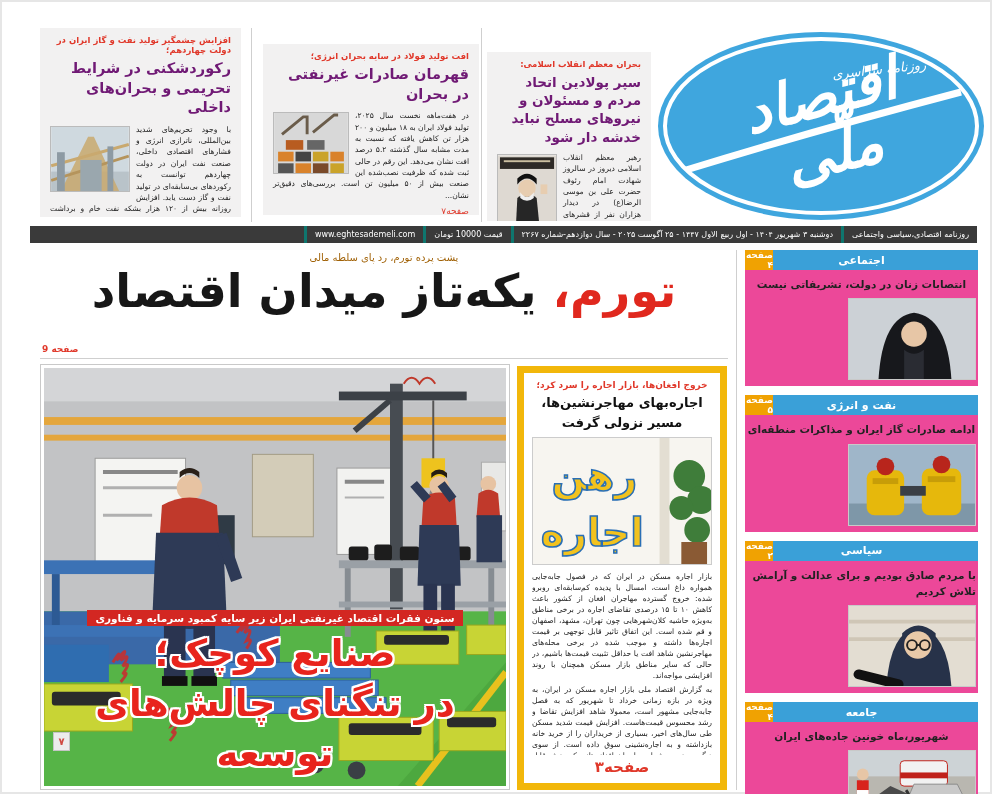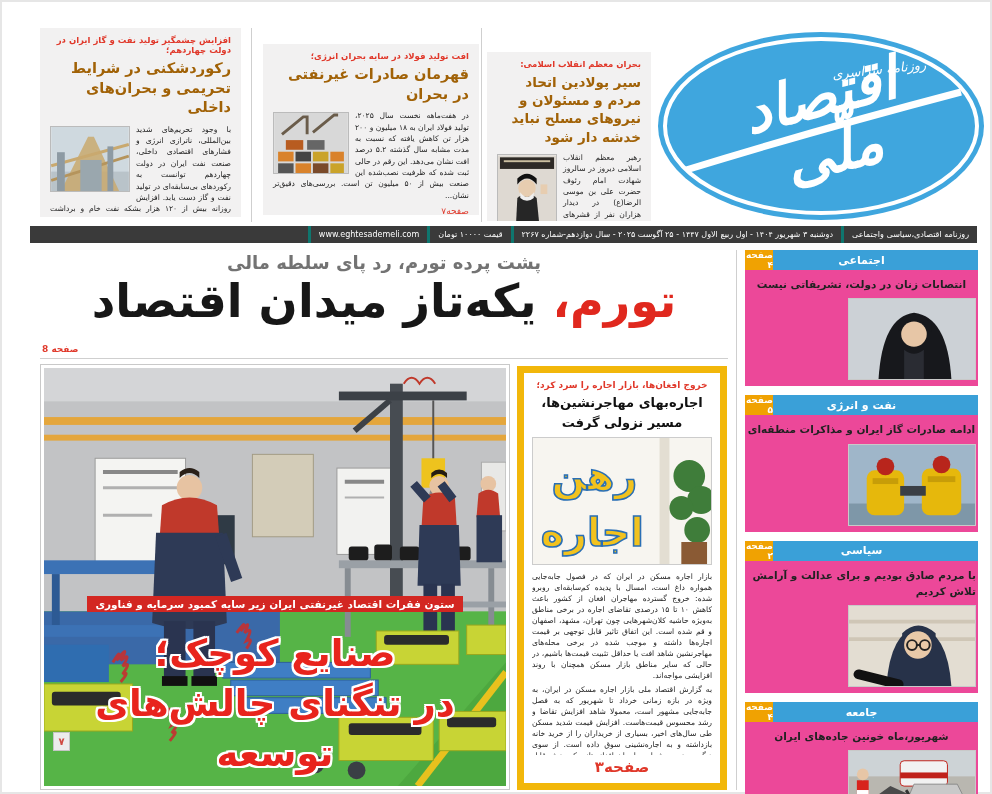--- a/index.html
+++ b/index.html
@@ -15,47 +15,47 @@
   .logo-oval{position:absolute;inset:0;}
   .logo-tagline{position:absolute;top:32px;right:60px;color:#fff;font-size:13px;
         font-family:"DejaVu Serif",serif;font-style:italic;transform:rotate(-6deg);}
   .logo-title{position:absolute;top:36px;right:34px;width:250px;color:#fff;
         font-family:"DejaVu Serif",serif;font-style:italic;font-weight:bold;
         font-size:58px;line-height:1.0;transform:rotate(-14deg);text-align:center;}
 
   
   .top-box{position:absolute;background:#f2f1f1;padding:7px 10px;overflow:hidden;}
   .top-box .kicker{color:#e0382a;font-size:8.5px;font-weight:bold;text-align:right;margin-bottom:4px;}
-  .top-box .title{color:#a16207;font-size:14.5px;font-weight:bold;line-height:1.35;text-align:right;margin-bottom:6px;}
+  .top-box .title{color:#701a75;font-size:14.5px;font-weight:bold;line-height:1.35;text-align:right;margin-bottom:6px;}
   .top-box .body{font-size:7.6px;line-height:1.5;color:#222;text-align:justify;}
   .top-box .body .ph{float:left;margin:2px 6px 2px 0;border:1px solid #bbb;}
   .top-box .pageref{color:#e0382a;font-size:9px;font-weight:normal;margin-top:5px;}
   #box-leader .title{font-size:13.5px;}
   #box-leader .kicker{text-align:right;}
 
   
   .infobar{position:absolute;top:226px;left:30px;width:947px;height:17px;background:#3a3a3a;
         display:flex;flex-direction:row;align-items:stretch;color:#fff;font-size:8px;}
   .infobar .seg{display:flex;align-items:center;justify-content:center;padding:0 8px;border-left:3px solid #0f766e;white-space:nowrap;}
   .infobar .seg:last-child{border-left:none;}
   .infobar .fill{flex:1;border-left:none;}
 
   
   .lead{position:absolute;top:250px;right:264px;width:713px;height:104px;}
   .lead{right:auto;left:40px;width:688px;}
-  .lead .kicker{text-align:center;font-size:18px;font-weight:bold;color:#737373;margin-top:2px;}
+  .lead .kicker{text-align:center;font-size:10px;font-weight:normal;color:#a16207;margin-top:2px;}
   .lead .headline{text-align:center;font-size:46px;font-weight:bold;letter-spacing:-1px;line-height:1.15;color:#171717;margin-top:2px;}
   .lead .headline .red{color:#e0281e;}
   .lead .pageref{position:absolute;right:auto;left:2px;bottom:0;color:#e0382a;font-size:9px;font-weight:bold;}
 
   
   .photo-story{position:absolute;top:364px;left:40px;width:470px;height:426px;border:1px solid #c9c9c9;background:#fff;padding:3px;}
   .photo-story svg{display:block;width:100%;height:100%;}
   .photo-overlay{position:absolute;left:0;right:0;bottom:10px;text-align:center;}
-  .photo-kicker{display:inline-block;background:#d32722;color:#fff;font-size:10.5px;font-weight:bold;padding:2px 8px;margin-bottom:17px;}
+  .photo-kicker{display:inline-block;background:#d32722;color:#fff;font-size:10.5px;font-weight:bold;padding:2px 8px;margin-bottom:3px;}
   .photo-title{color:#e8241d;font-weight:bold;font-size:37px;line-height:1.35;
      text-shadow:-2px -2px 0 #fff,2px -2px 0 #fff,-2px 2px 0 #fff,2px 2px 0 #fff,0 -2px 0 #fff,0 2px 0 #fff,-2px 0 0 #fff,2px 0 0 #fff;}
   .page-tab{position:absolute;left:12px;bottom:38px;width:17px;height:19px;background:#ececec;border:1px solid #c5c5c5;
      color:#d04a42;font-size:10px;font-weight:bold;display:flex;align-items:center;justify-content:center;}
 
   
   .rent-box{position:absolute;top:366px;left:517px;width:210px;height:424px;border:7px solid #f2b70a;background:#fff;
      padding:7px 8px;display:flex;flex-direction:column;overflow:hidden;}
   .rent-box .kicker{color:#e0382a;font-size:9px;font-weight:bold;text-align:center;}
   .rent-box .title{color:#111;font-size:13px;font-weight:bold;text-align:center;line-height:1.5;margin:3px 0 5px;}
@@ -151,29 +151,29 @@
     </div>
 
   </div>
 
   <div class="hairline-v" style="top:28px;height:194px;left:251px;"></div>
   <div class="hairline-v" style="top:28px;height:194px;left:481px;"></div>
 
   <div class="infobar">
     <div class="seg">روزنامه اقتصادی،سیاسی واجتماعی</div>
     <div class="seg">دوشنبه ۳ شهریور ۱۴۰۴ - اول ربیع الاول ۱۴۴۷ - ۲۵ آگوست ۲۰۲۵ - سال دوازدهم-شماره ۲۲۶۷</div>
-    <div class="seg">قیمت ۱۰۰۰۰ تومان</div>
+    <div class="seg">قیمت 10000 تومان</div>
     <div class="seg" style="direction:ltr">www.eghtesademeli.com</div>
     <div class="seg fill"></div>
   </div>
 
   <div class="lead">
     <div class="kicker">پشت پرده تورم، رد پای سلطه مالی</div>
     <div class="headline"><span class="red">تورم،</span> <span>یکه‌تاز میدان اقتصاد</span></div>
-    <div class="pageref">صفحه 8</div>
+    <div class="pageref">صفحه 9</div>
   </div>
   <div class="hairline-h" style="top:358px;left:40px;width:688px;"></div>
   <div class="hairline-v" style="top:250px;height:540px;left:736px;"></div>
 
   <div class="photo-story">
     <svg viewBox="0 0 470 426" preserveAspectRatio="none">
       <rect width="470" height="260" fill="#c2c3c5"></rect>
       <rect width="470" height="34" fill="#d4d5d7"></rect>
       <rect y="50" width="470" height="8" fill="#e4a63c"></rect>
       <rect y="68" width="470" height="6" fill="#e4a63c"></rect>

